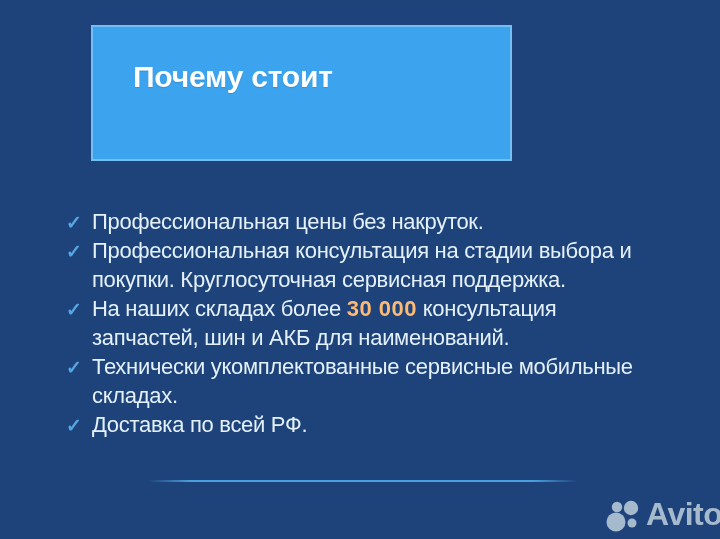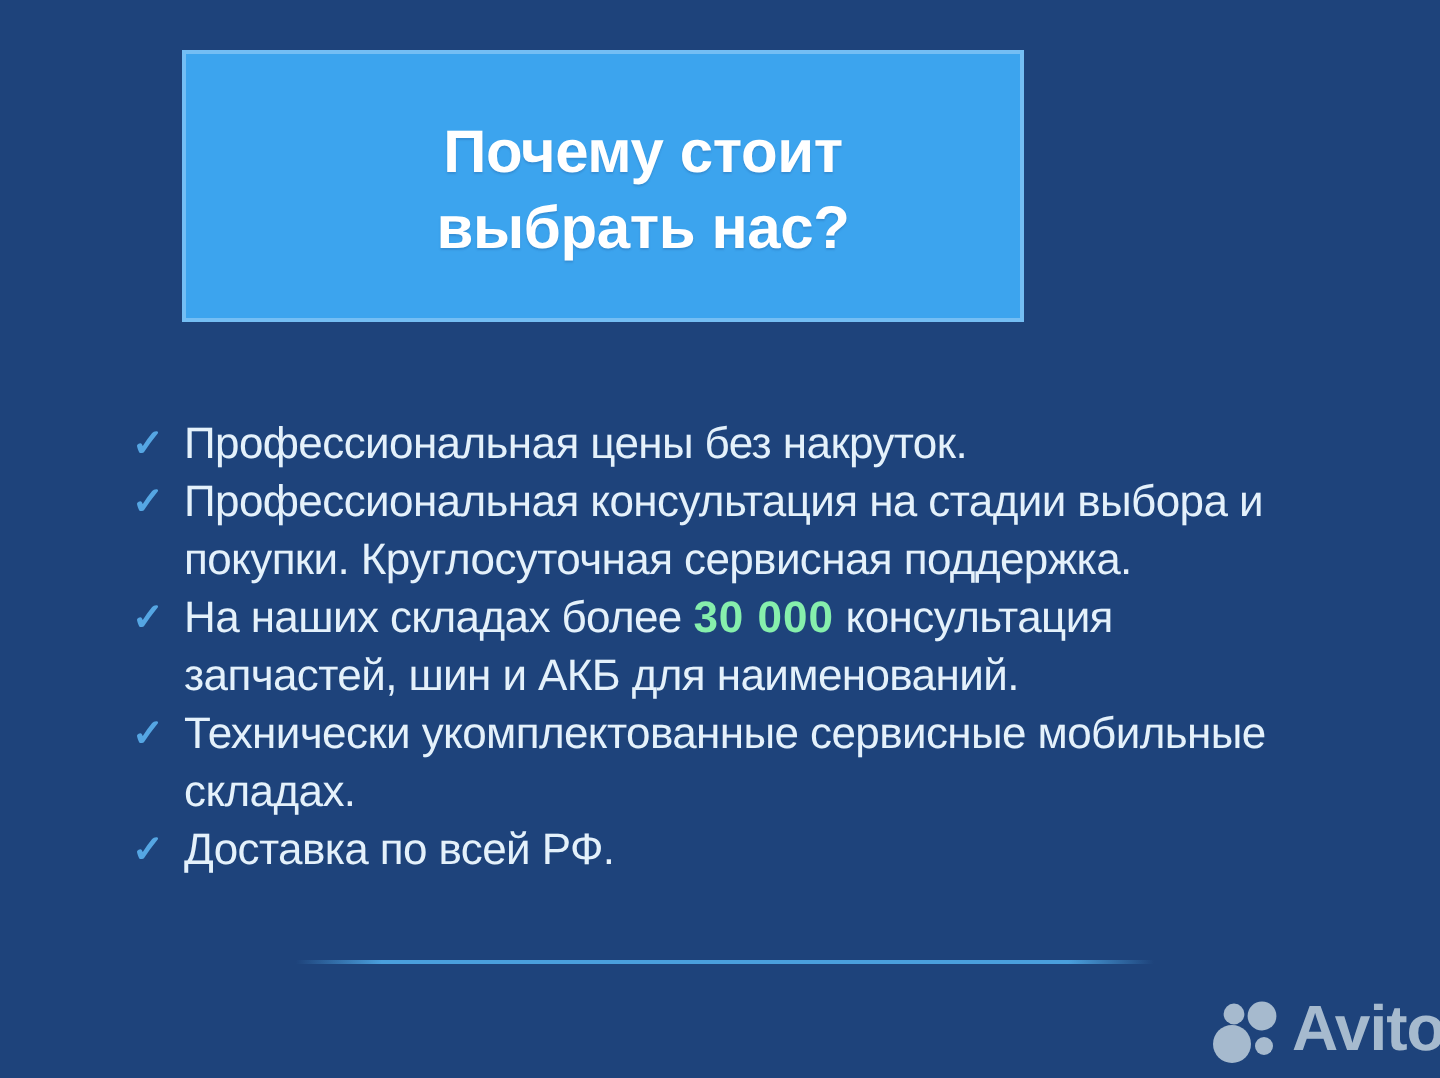--- a/index.html
+++ b/index.html
@@ -25,21 +25,21 @@
   .title-card h1 {
     margin: 0;
     padding: 31px 0 0 40px;
     font-size: 30px;
     line-height: 38px;
     font-weight: bold;
     letter-spacing: -0.2px;
     color: var(--title, #ffffff);
     text-shadow: 0 1px 1px rgba(30, 80, 140, 0.25);
   }
-  .title-card h1 span { display: block; text-align: center; }
+  .title-card h1 span { display: block; }
   .benefits {
     position: absolute;
     left: 66px; top: 207px;
     width: 600px;
     margin: 0; padding: 0;
     list-style: none;
   }
   .benefits li {
     position: relative;
     margin: 0; padding: 0 0 0 26px;
@@ -49,21 +49,21 @@
     color: var(--text, #e4f1fb);
   }
   .benefits .check {
     position: absolute;
     left: 0; top: 1px;
     font-size: 19px;
     font-weight: bold;
     color: var(--check, #55a6e3);
   }
   .benefits .line { display: block; white-space: nowrap; }
-  .benefits .line b { font-weight: bold; color: #86efac; letter-spacing: 0.5px; }
+  .benefits .line b { font-weight: bold; color: #fdba74; letter-spacing: 0.5px; }
   .divider {
     position: absolute;
     left: 148px; top: 480px;
     width: 429px; height: 2px;
     background: linear-gradient(90deg,
       rgba(74, 159, 221, 0) 0%,
       var(--divider, #4a9fdd) 10%,
       var(--divider, #4a9fdd) 90%,
       rgba(74, 159, 221, 0) 100%);
   }
@@ -83,21 +83,20 @@
   }
 </style>
 </head>
 <body>
 
 <div class="slide">
 
   <div class="title-card">
     <h1>
       <span>Почему стоит</span>
-      <span>выбрать нас?</span>
     </h1>
   </div>
 
   <ul class="benefits">
     <li>
       <span class="check">✓</span>
       <span class="line">Профессиональная цены без накруток.</span>
     </li>
     <li>
       <span class="check">✓</span>

